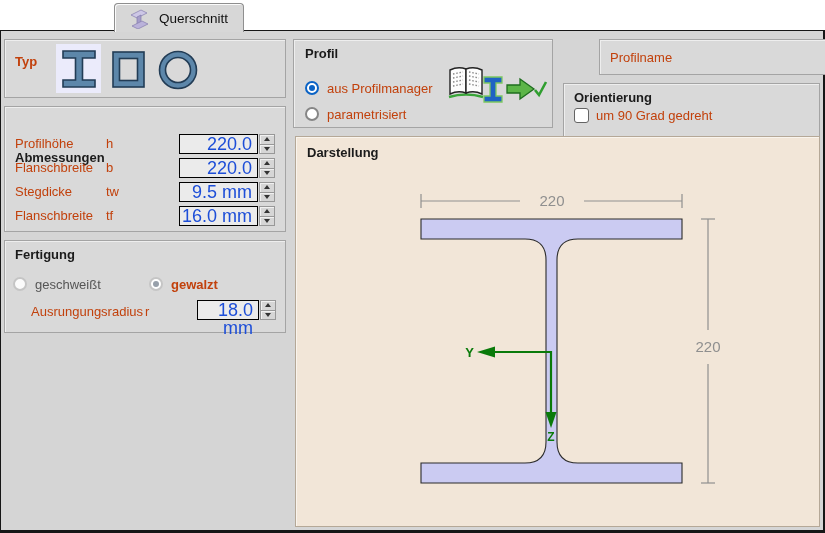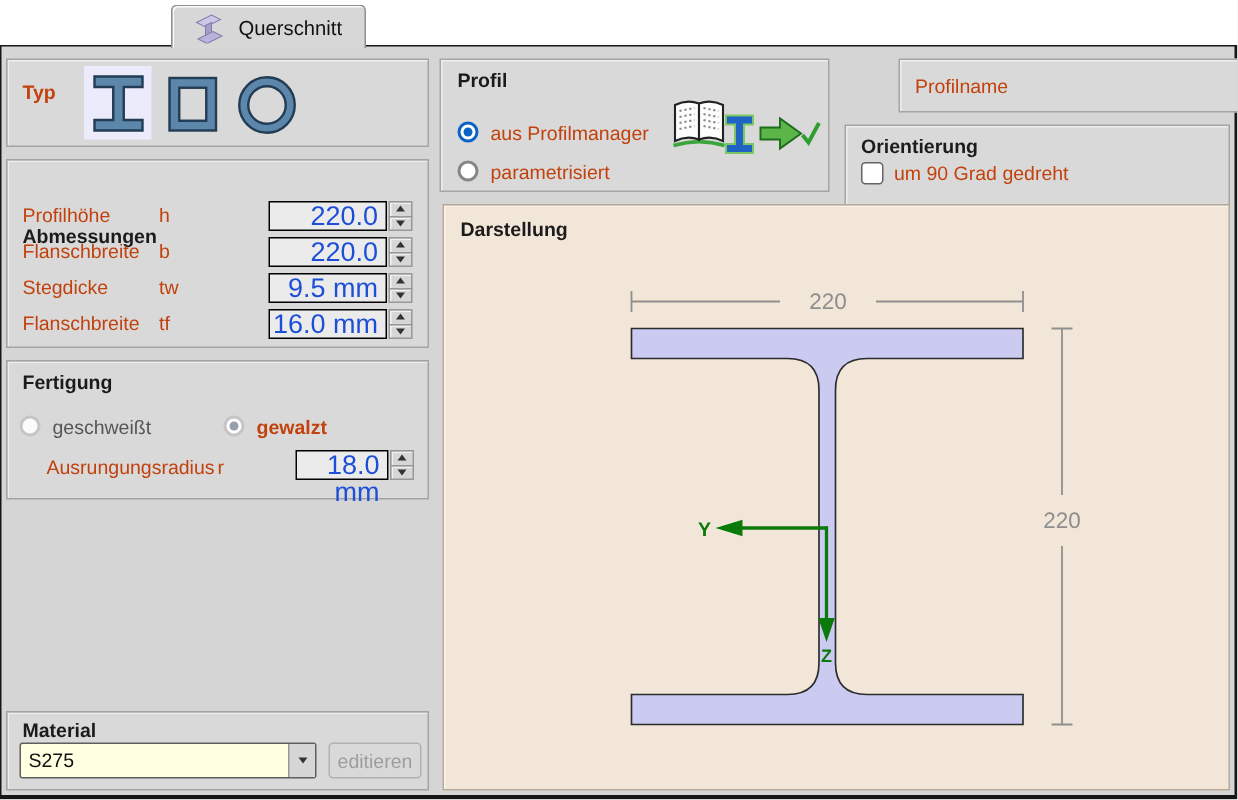--- a/index.html
+++ b/index.html
@@ -169,32 +169,20 @@
         <div class="spin-btn up">
             <i class="tri-up"></i>
           </div>
         <div class="spin-btn down">
             <i class="tri-down"></i>
           </div>
       </div>
     </div>
   </div>
 
-  <div class="group" style="left:4px;top:474px;width:282px;height:53px;">
-    <span class="gtitle" style="left:10px;top:4px;">Material</span>
-    <div class="select" style="left:8px;top:20px;width:198px;height:24px;">
-      <span class="sel-text">S275</span>
-      <span class="dd-btn">
-          <i class="tri-down"></i>
-        </span>
-    </div>
-    <div class="btn-dis" style="left:214px;top:20px;width:62px;height:24px;">
-      <span>editieren</span>
-    </div>
-  </div>
 
   <div class="group" style="left:293px;top:39px;width:260px;height:89px;">
     <span class="gtitle" style="left:11px;top:6px;">Profil</span>
     <div class="radio on-blue" style="left:11px;top:41px;"></div>
     <span class="lbl" style="left:33px;top:41px;">aus Profilmanager</span>
     <div class="radio off" style="left:11px;top:67px;"></div>
     <span class="lbl" style="left:33px;top:67px;">parametrisiert</span>
     <svg class="abs" style="left:152px;top:22px;" width="102" height="48" viewBox="0 0 102 48">
       <path d="M3,35 Q20,30 37,35" fill="none" stroke="#3aa53a" stroke-width="2.4"></path>
       <path d="M4,8 Q12,4 20,7 L20,31 Q12,28 4,32 Z" fill="#fdfdfd" stroke="#222" stroke-width="1.4"></path>

